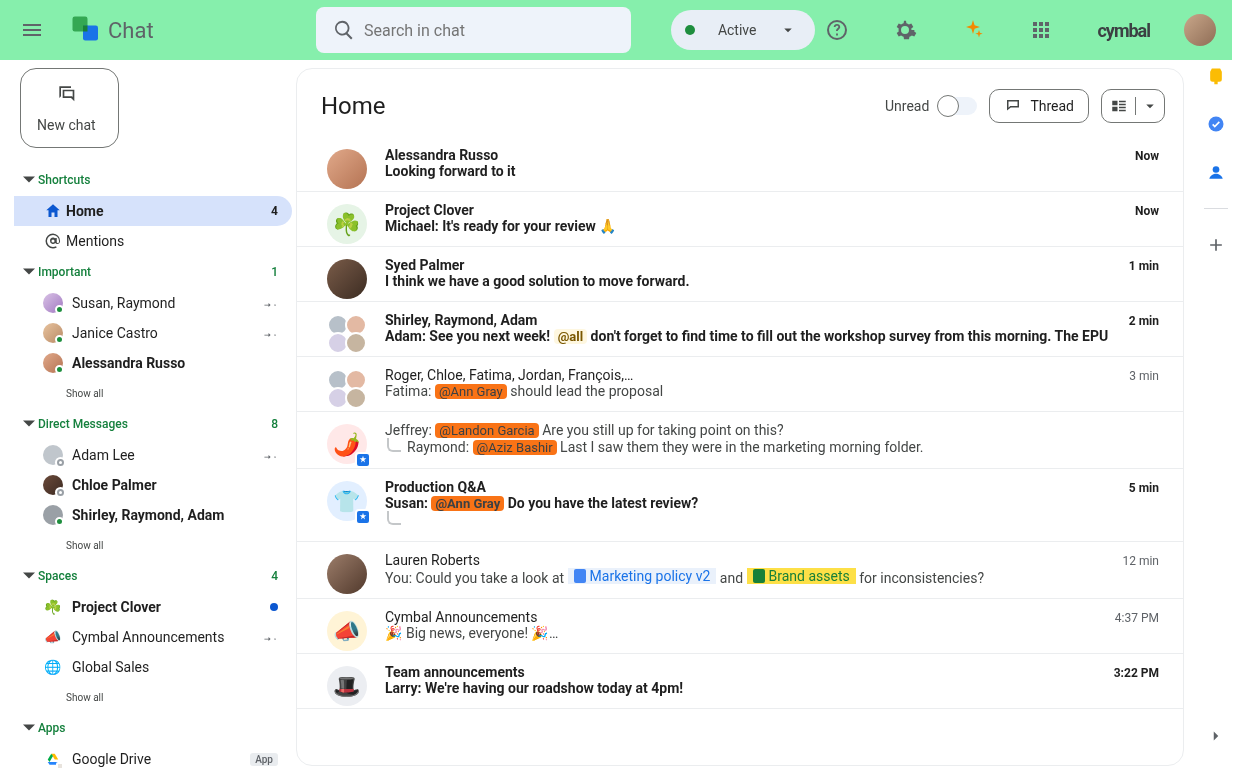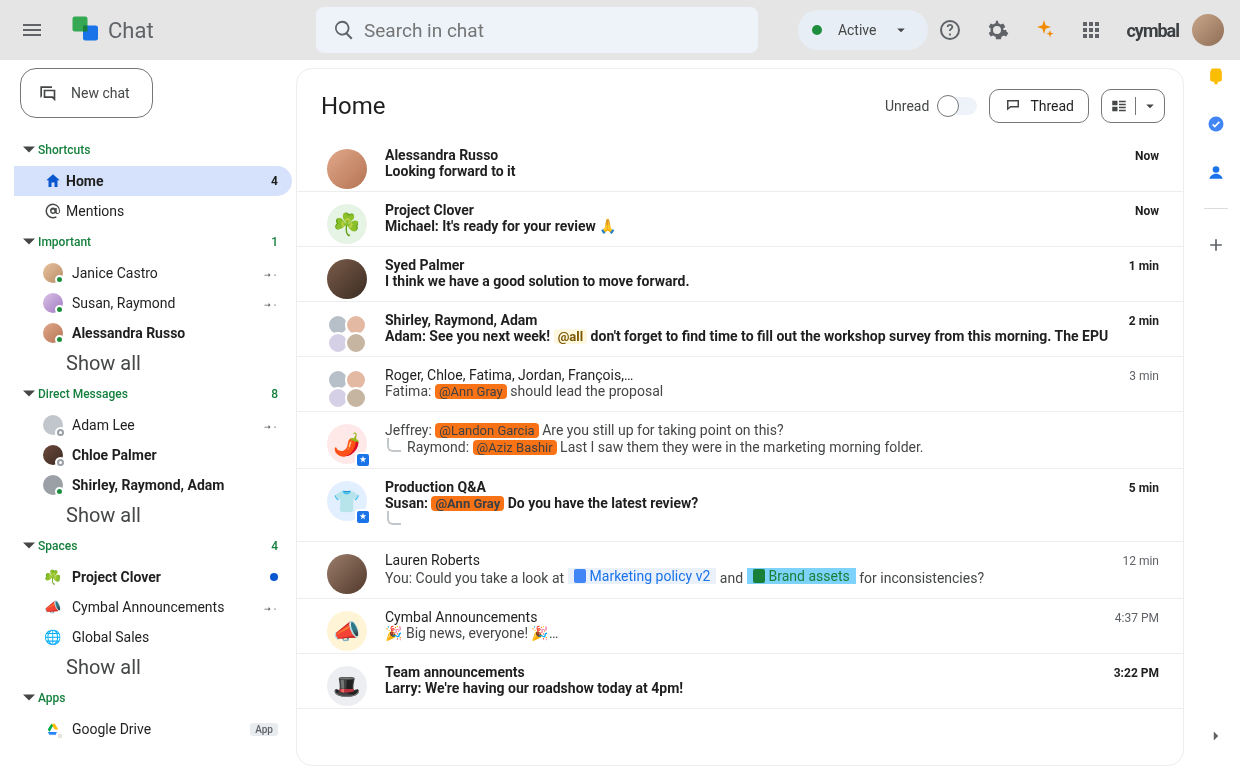--- a/index.html
+++ b/index.html
@@ -1,42 +1,42 @@
 <!DOCTYPE html>
 <html><head>
 <meta charset="utf-8">
 <style>
 * { margin: 0; padding: 0; box-sizing: border-box; font-family: 'Google Sans', Roboto, Arial, sans-serif; }
 body { width: 1240px; height: 774px; background: #fff; display: flex; overflow: hidden; }
 
 
-.header { position: fixed; top: 0; left: 0; right: 0; height: 60px; display: flex; align-items: center; padding: 0 8px; background: #e5e5e5; z-index: 10; }
+.header { position: fixed; top: 0; left: 0; right: 8px; height: 60px; display: flex; align-items: center; padding: 0 8px; background: #86efac; z-index: 10; }
 .header-left { display: flex; align-items: center; gap: 4px; min-width: 300px; }
 .hamburger { width: 48px; height: 48px; display: flex; align-items: center; justify-content: center; border-radius: 50%; cursor: pointer; }
 .hamburger svg { width: 24px; height: 24px; fill: #5f6368; }
 .chat-logo { display: flex; align-items: center; gap: 4px; font-size: 22px; color: #5f6368; padding-left: 8px; }
 .chat-logo-icon { width: 36px; height: 36px; }
 .search-wrap { flex: 1; max-width: 460px; margin-left: 8px; }
 .search { display: flex; align-items: center; background: #eef3fa; border-radius: 8px; height: 46px; padding: 0 8px; }
 .search-icon { width: 40px; height: 40px; display: flex; align-items: center; justify-content: center; }
 .search-icon svg { width: 22px; height: 22px; fill: #5f6368; }
-.search input { flex: 1; border: none; background: transparent; font-size: 19px; color: #5f6368; outline: none; }
-.presence-chip { display: flex; align-items: center; gap: 16px; background: #e8eef6; border-radius: 24px; height: 40px; padding: 0 18px 0 14px; margin-left: 40px; font-size: 14px; color: #444746; cursor: pointer; }
+.search input { flex: 1; border: none; background: transparent; font-size: 16px; color: #5f6368; outline: none; }
+.presence-chip { display: flex; align-items: center; gap: 23px; background: #e8eef6; border-radius: 24px; height: 40px; padding: 0 18px 0 14px; margin-left: 40px; font-size: 14px; color: #444746; cursor: pointer; }
 .presence-dot { width: 10px; height: 10px; background: #1e8e3e; border-radius: 50%; }
 .presence-chip svg { width: 18px; height: 18px; fill: #444746; }
-.header-right { margin-left: auto; display: flex; align-items: center; gap: 3px; padding-right: 8px; }
+.header-right { margin-left: auto; display: flex; align-items: center; gap: 24px; padding-right: 8px; }
 .round-icon-btn { width: 44px; height: 44px; display: flex; align-items: center; justify-content: center; border-radius: 50%; cursor: pointer; }
 .round-icon-btn svg { width: 24px; height: 24px; fill: #5f6368; }
 .brand-cymbal { font-weight: 700; font-size: 18px; color: #3c4043; padding: 0 10px; letter-spacing: -1px; }
 .avatar-img { width: 32px; height: 32px; border-radius: 50%; background: linear-gradient(135deg,#c9a78a,#8f6d56); }
 
 
 .app { display: flex; margin-top: 60px; height: calc(774px - 60px); width: 1192px; }
 .sidebar { width: 296px; padding: 8px 4px 0 14px; overflow-y: auto; font-size: 14px; color: #1f1f1f; }
-.new-chat { display: inline-flex; align-items: center; gap: 14px; border: 1px solid #747775; border-radius: 16px; padding: 14px 22px 14px 16px; margin: 0 0 16px 6px; cursor: pointer; font-size: 14px; color: #444746; }
+.new-chat { display: inline-flex; align-items: center; gap: 14px; border: 1px solid #747775; border-radius: 16px; padding: 14px 22px 14px 16px; margin: 0 0 16px 6px; cursor: pointer; font-size: 14px; color: #444746; flex-direction: column; }
 .new-chat svg { width: 20px; height: 20px; fill: #444746; }
 
 .section-row { display: flex; align-items: center; height: 32px; padding: 0 14px 0 6px; font-size: 12px; font-weight: 500; color: #15803d; cursor: pointer; }
 .section-row .caret { width: 18px; display: flex; justify-content: center; }
 .section-row .caret svg { width: 12px; height: 12px; fill: #444746; }
 .section-row .sec-title { flex: 1; }
 .section-row .sec-count { font-size: 12px; }
 
 .nav-row { display: flex; align-items: center; height: 30px; padding: 0 14px 0 26px; border-radius: 0 16px 16px 0; cursor: pointer; position: relative; }
 .nav-row.selected-row { background: #d6e2fb; font-weight: 700; }
@@ -59,21 +59,21 @@
 .presence-mini.online { background: #1e8e3e; }
 .presence-mini.off { background: #fff; border: 2px solid #9aa0a6; width: 7px; height: 7px; box-shadow: 0 0 0 2px #fff; }
 .presence-mini.ext { background: #e8e3dd; border-radius: 2px; width: 8px; height: 8px; }
 .chip-label { flex: 1; font-size: 14px; color: #1f1f1f; padding-left: 6px; }
 .chip-label.bold { font-weight: 700; }
 .pin { width: 14px; height: 14px; }
 .pin svg { width: 14px; height: 14px; fill: #5f6368; transform: rotate(45deg); }
 .dot-unread { width: 8px; height: 8px; border-radius: 50%; background: #0b57d0; }
 .app-badge { font-size: 10px; background: #e9ecef; color: #5f6368; border-radius: 3px; padding: 1px 5px; margin-left: 6px; font-weight: 500; }
 
-.show-all-row { display: flex; align-items: center; height: 30px; padding: 0 14px 0 52px; font-size: 20px; color: #444746; cursor: pointer; }
+.show-all-row { display: flex; align-items: center; height: 30px; padding: 0 14px 0 52px; font-size: 10px; color: #444746; cursor: pointer; }
 
 .space-row { display: flex; align-items: center; height: 30px; padding: 0 14px 0 26px; cursor: pointer; }
 .space-emoji { width: 26px; text-align: center; font-size: 14px; }
 .space-row .chip-label { font-size: 14px; }
 
 
 .main { flex: 1; border: 1px solid #ebedef; border-radius: 16px; margin: 8px 8px 8px 0; background: #fff; overflow: hidden; display: flex; flex-direction: column; }
 .main-header { display: flex; align-items: center; padding: 20px 18px 14px 24px; gap: 12px; }
 .main-title { font-size: 24px; color: #1f1f1f; flex: 1; }
 .unread-toggle { display: flex; align-items: center; gap: 10px; font-size: 14px; color: #444746; }
@@ -112,21 +112,21 @@
 .conv-row .row-time { margin-left: auto; font-size: 12px; color: #5f6368; flex: none; }
 .conv-row.bold .row-time { color: #1f1f1f; font-weight: 700; }
 .conv-row .row-body { color: #444746; font-size: 14px; overflow: hidden; text-overflow: ellipsis; }
 .conv-row.bold .row-body { color: #1f1f1f; font-weight: 700; }
 .reply-indent { display: flex; align-items: center; gap: 0; }
 .reply-L { width: 14px; height: 14px; border-left: 2px solid #c4c7c9; border-bottom: 2px solid #c4c7c9; border-bottom-left-radius: 6px; margin: 0 6px 4px 2px; flex: none; }
 
 .mention-chip { background: #f97316; border-radius: 4px; padding: 0 4px; font-size: 13px; color: #3c4043; display: inline; }
 .mention-all { background: #fef7e0; color: #7a5700; }
 .mention-doc { background: #eaf1fb; color: #1a73e8; display: inline-flex; align-items: center; gap: 4px; padding: 0 6px; }
-.mention-doc.green { background: #7dd3fc; color: #188038; }
+.mention-doc.green { background: #fde047; color: #188038; }
 .mention-doc .doc-ico { width: 12px; height: 14px; background: #4285f4; border-radius: 2px; flex: none; }
 .mention-doc.green .doc-ico { background: #188038; }
 
 
 .right-rail { width: 48px; padding-top: 8px; display: flex; flex-direction: column; align-items: center; gap: 8px; border-left: none; }
 .rail-btn { width: 40px; height: 40px; display: flex; align-items: center; justify-content: center; border-radius: 50%; cursor: pointer; }
 .rail-sep { width: 24px; border-top: 1px solid #dadce0; margin: 8px 0; }
 .rail-btn svg { width: 20px; height: 20px; }
 .rail-collapse { margin-top: auto; margin-bottom: 18px; }
 .rail-collapse svg { width: 18px; height: 18px; fill: #5f6368; }
@@ -243,34 +243,34 @@
       <span class="caret">
           <svg viewBox="0 0 10 10">
             <path d="M0 2l5 5 5-5z"></path>
           </svg>
         </span>
       <span class="sec-title">Important</span>
       <span class="sec-count">1</span>
     </div>
     <div class="chip-row">
       <span class="chip-ava-wrap">
-          <span class="chip-ava ava-janice"></span>
+          <span class="chip-ava ava-susan"></span>
           <span class="presence-mini online"></span>
         </span>
-      <span class="chip-label">Janice Castro</span>
+      <span class="chip-label">Susan, Raymond</span>
       <span class="pin"><svg viewBox="0 0 24 24">
             <path d="M14 3l7 7-3 1-4 4v5l-2-2-5 5-1-1 5-5-2-2h5l4-4 1-3z"></path>
           </svg></span>
     </div>
     <div class="chip-row">
       <span class="chip-ava-wrap">
-          <span class="chip-ava ava-susan"></span>
+          <span class="chip-ava ava-janice"></span>
           <span class="presence-mini online"></span>
         </span>
-      <span class="chip-label">Susan, Raymond</span>
+      <span class="chip-label">Janice Castro</span>
       <span class="pin"><svg viewBox="0 0 24 24">
             <path d="M14 3l7 7-3 1-4 4v5l-2-2-5 5-1-1 5-5-2-2h5l4-4 1-3z"></path>
           </svg></span>
     </div>
     <div class="chip-row">
       <span class="chip-ava-wrap">
           <span class="chip-ava ava-aless"></span>
           <span class="presence-mini online"></span>
         </span>
       <span class="chip-label bold">Alessandra Russo</span>

